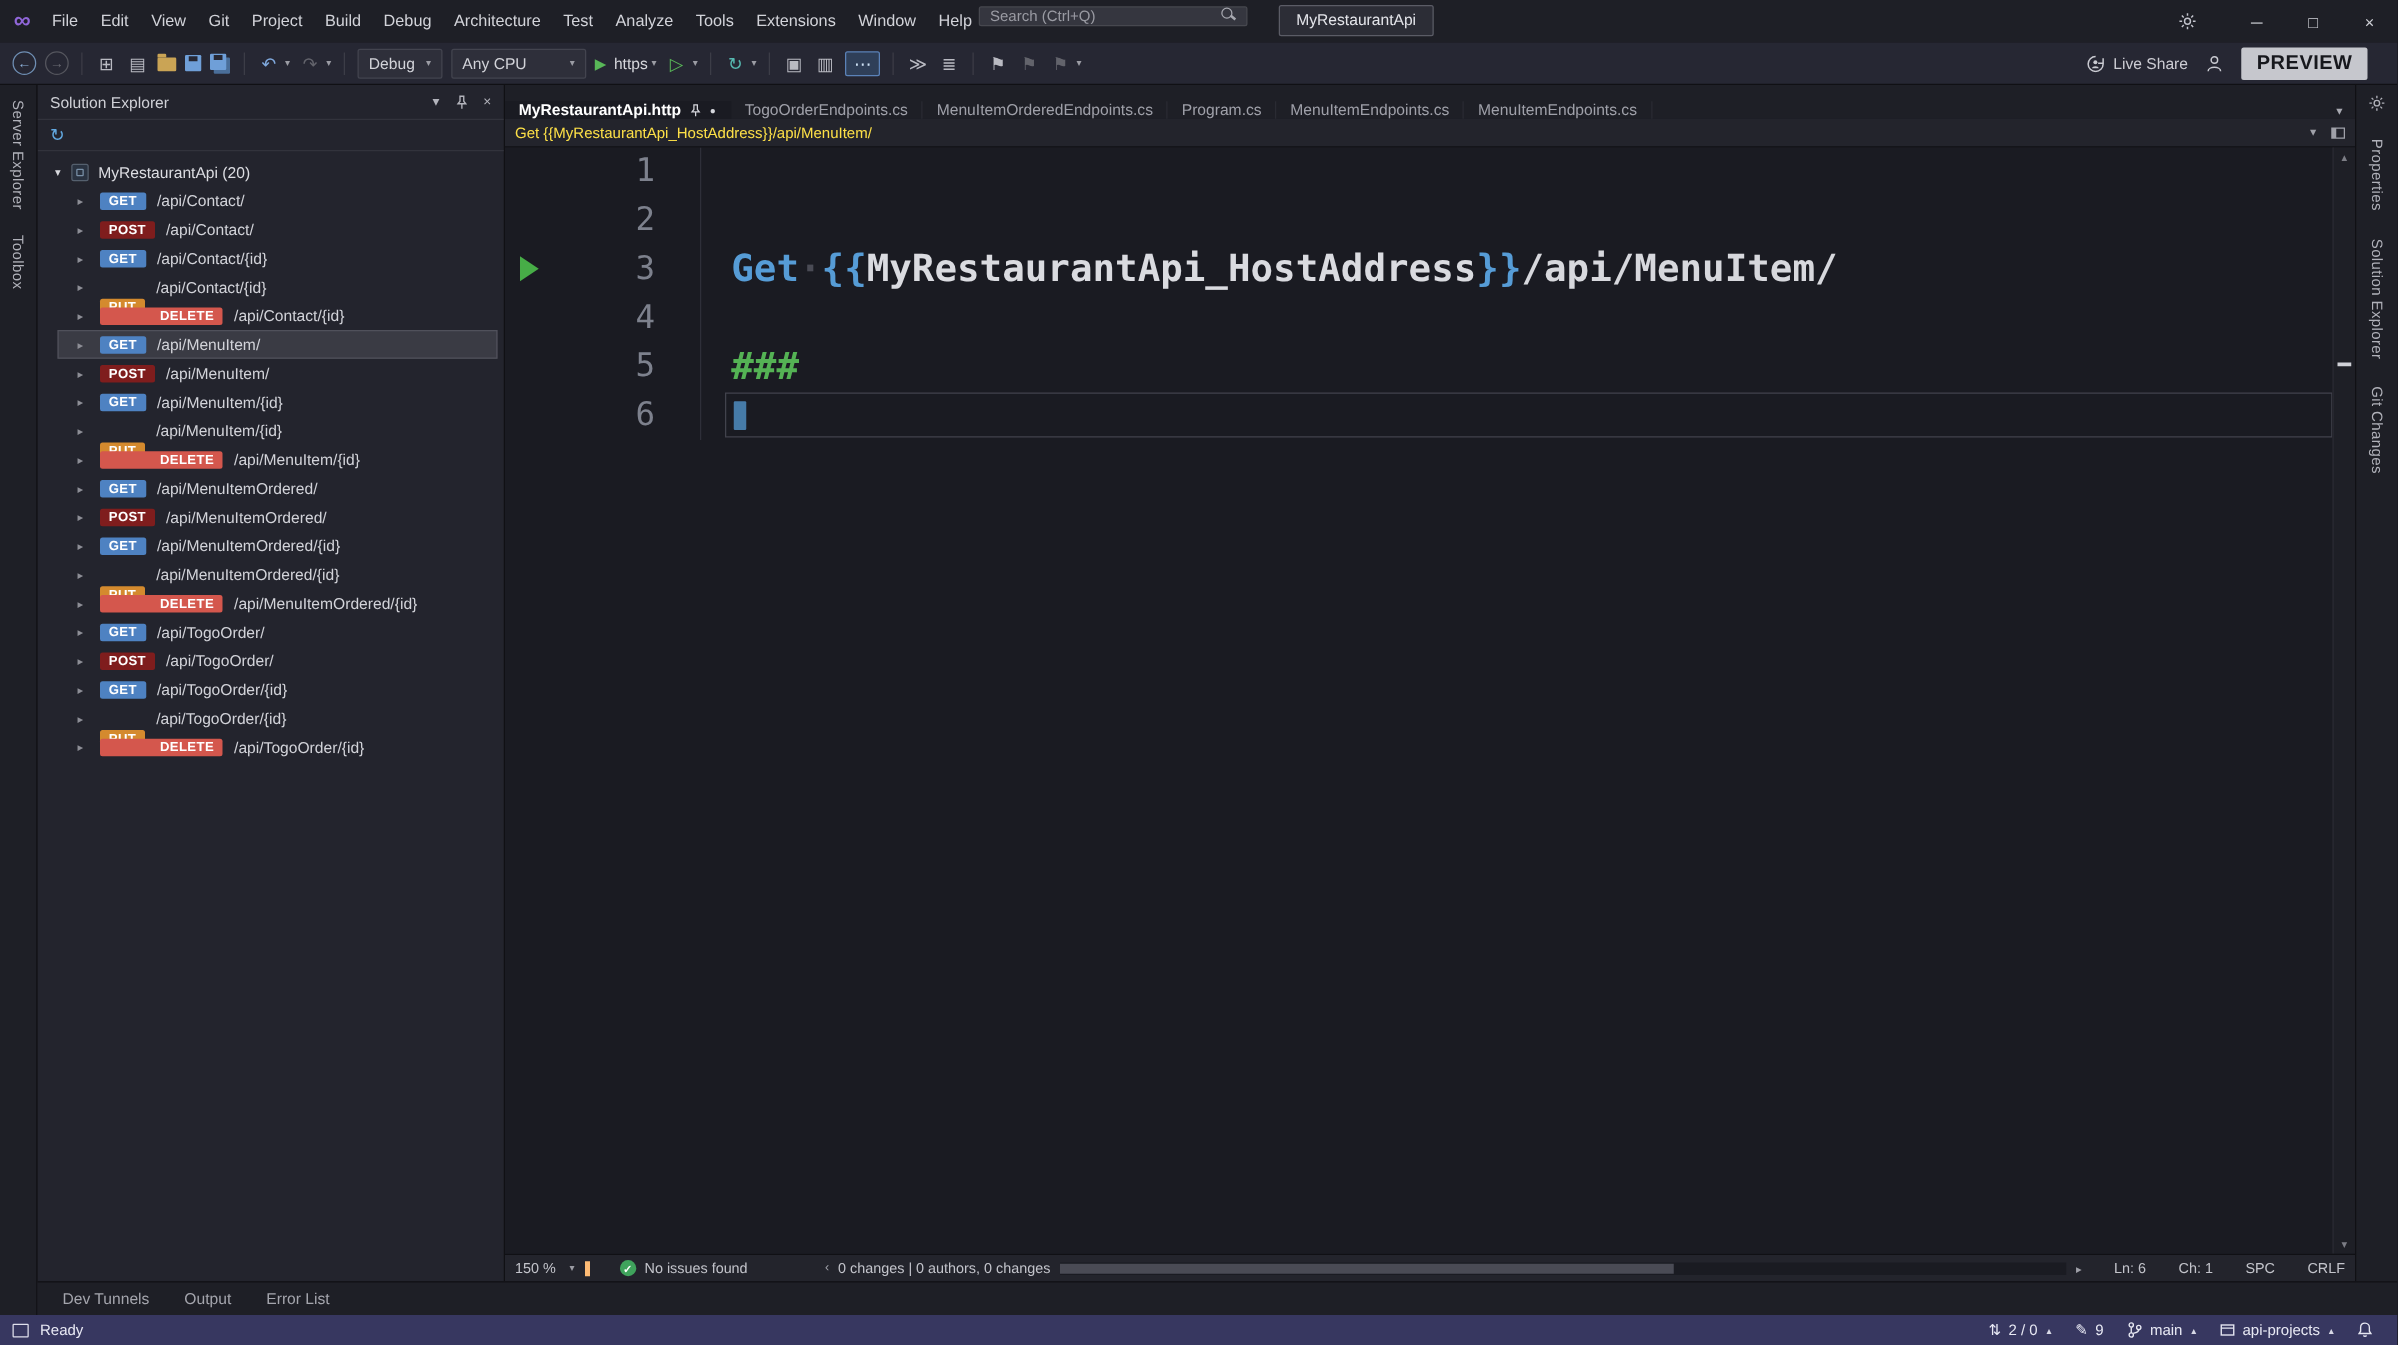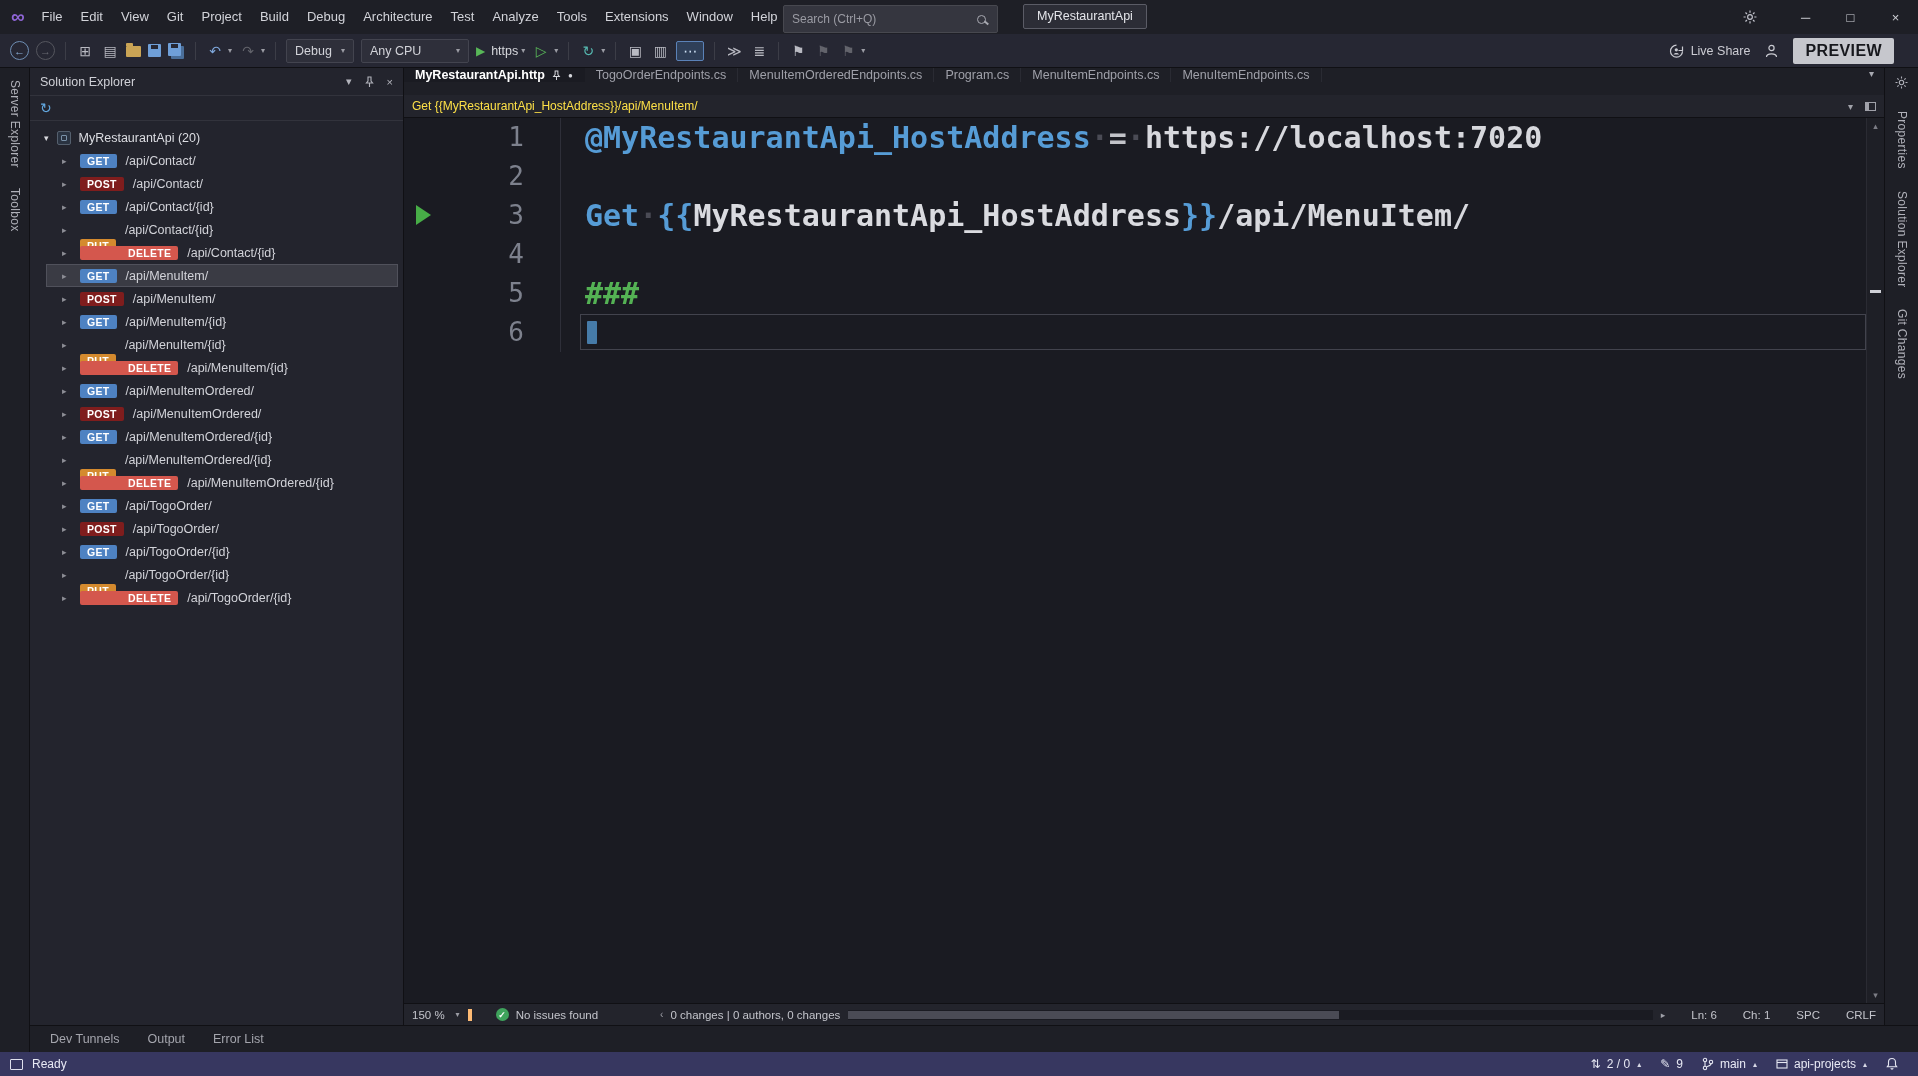--- a/index.html
+++ b/index.html
@@ -4,21 +4,21 @@
 <style>
   * { box-sizing:border-box; margin:0; padding:0; }
   html,body { width:1918px; height:1076px; }
   body { position:relative; overflow:hidden; background:#1a1b22; font-family:"Liberation Sans",sans-serif; color:#cfd0d6; }
 
   
   .titlebar { position:absolute; left:0; top:0; width:100%; height:34px; background:#1e1f26; display:flex; align-items:center; z-index:20; }
   .logo { color:#9066d8; font-size:19px; font-weight:bold; padding:0 8px 0 11px; }
   .menus { display:flex; align-items:center; height:100%; }
   .menu-item { padding:0 9px; font-size:13px; color:#d2d3d9; line-height:34px; }
-  .search { position:absolute; left:783px; top:5px; width:215px; height:28px; background:#35363f; border:1px solid #47484f; border-radius:2px; display:flex; align-items:center; }
+  .search { position:absolute; left:783px; top:5px; width:215px; height:16px; background:#35363f; border:1px solid #47484f; border-radius:2px; display:flex; }
   .search input { flex:1; background:transparent; border:0; outline:0; color:#c9cad1; font-size:12px; padding:0 8px; font-family:inherit; }
   .search input::placeholder { color:#9a9ba3; }
   .mag { width:9px; height:9px; border:1.6px solid #a7a8b0; border-radius:50%; margin-right:11px; position:relative; flex:none; }
   .mag::after { content:""; position:absolute; width:5px; height:1.6px; background:#a7a8b0; right:-4px; bottom:-1px; transform:rotate(40deg); }
   .sol-chip { position:absolute; left:1023px; top:4px; height:25px; line-height:23px; padding:0 13px; background:#2c2d36; border:1px solid #5b5c66; border-radius:2px; color:#e4e5ea; font-size:12.5px; }
   .tb-right { position:absolute; right:0; top:0; height:34px; display:flex; align-items:center; }
   .tb-gear { margin-right:26px; display:flex; }
   .wbtn { width:45px; height:34px; display:flex; align-items:center; justify-content:center; color:#cfd0d6; font-size:13px; }
 
   
@@ -65,21 +65,21 @@
   .proj-icon::after { content:""; position:absolute; inset:3px; border:1px solid #7a91a8; border-radius:1px; }
   .ep-row { height:23px; display:flex; align-items:center; gap:9px; margin:0 5px 0 16px; padding-left:15px; border:1px solid transparent; }
   .ep-row .exp { color:#8d8e96; font-size:9px; width:9px; flex:none; }
   .ep-row.selected { background:#3a3b44; border-color:#50515b; }
   .badge { font-size:10.5px; font-weight:bold; color:#fff; padding:1px 7px; border-radius:2px; min-width:32px; text-align:center; letter-spacing:.3px; font-family:"Liberation Sans",sans-serif; }
   .m-get { background:#4e82c2; } .m-post { background:#7f1d1d; } .m-put { background:#d48a2e;margin-top:32px; } .m-delete { background:#d4574d;padding-left:48px; }
   .ep-path { font-size:12.5px; color:#d2d3d9; white-space:nowrap; }
 
   
   .editor-group { position:absolute; left:404px; top:68px; width:1480px; height:957px; background:#1a1b22; }
-  .tabstrip { height:27px; background:#1e1f26; display:flex; align-items:flex-start; }
+  .tabstrip { height:27px; background:#1e1f26; display:flex; align-items:flex-end; }
   .tab { display:flex; align-items:center; gap:7px; padding:0 11px; font-size:12.5px; color:#9fa0a9; border-right:1px solid #2a2b33; white-space:nowrap; }
   .tab.active { background:#1a1b22; color:#ffffff; font-weight:bold; border-right-color:transparent; }
   .tab-dot { font-size:8px; color:#d5d6dc; }
   .tabstrip-right { margin-left:auto; display:flex; align-items:center; gap:12px; padding-right:10px; color:#a8a9b1; font-size:10px; }
   .breadcrumb { height:23px; background:#23242c; border-bottom:1px solid #101014; display:flex; align-items:center; padding:0 8px; }
   .bc-text { font-size:12px; color:#fde047; flex:1; }
   .bc-icons { display:flex; gap:12px; color:#a0a1a9; font-size:10px; align-items:center; }
   .split-icon { width:11px; height:9px; border:1px solid #a0a1a9; border-left:4px solid #a0a1a9; }
 
   .code-wrap { position:absolute; left:0; top:50px; right:18px; bottom:22px; overflow:hidden; }
@@ -407,21 +407,20 @@
       <span class="split-icon"></span>
     </span>
   </div>
 
   <div class="code-wrap">
     <div class="gutterline"></div>
     <span class="run-arrow"></span>
 
     <div class="crow">
       <span class="ln">1</span>
-      <span class="ct"><span class="tk-var">@MyRestaurantApi_HostAddress</span><span class="tk-ws">·</span><span class="tk-op">=</span><span class="tk-ws">·</span><span class="tk-txt">https://localhost:7020</span></span>
     </div>
     <div class="crow">
       <span class="ln">2</span>
     </div>
     <div class="crow">
       <span class="ln">3</span>
       <span class="ct"><span class="tk-kw">Get</span><span class="tk-ws">·</span><span class="tk-brace">{{</span><span class="tk-tpl">MyRestaurantApi_HostAddress</span><span class="tk-brace">}}</span><span class="tk-txt">/api/MenuItem/</span></span>
     </div>
     <div class="crow">
       <span class="ln">4</span>

